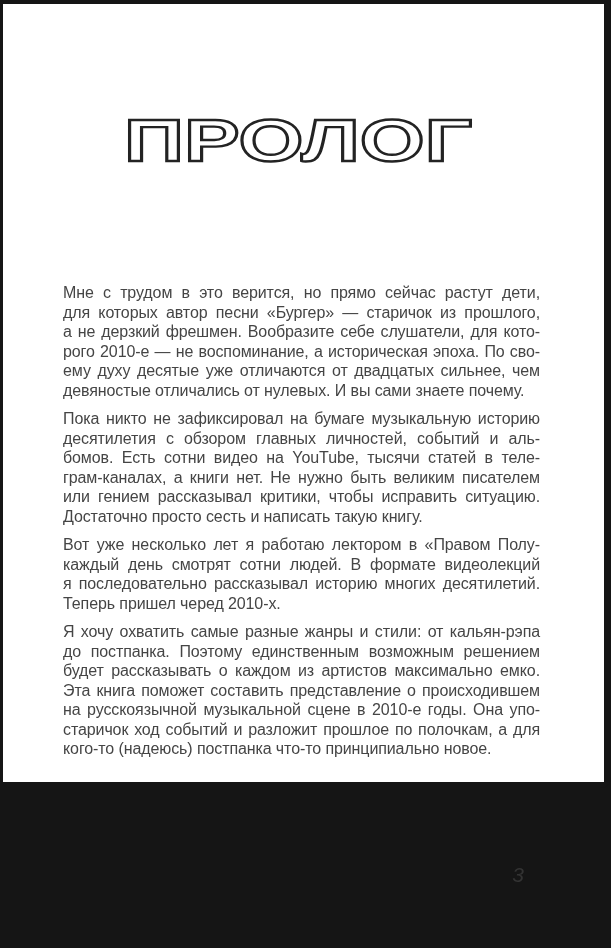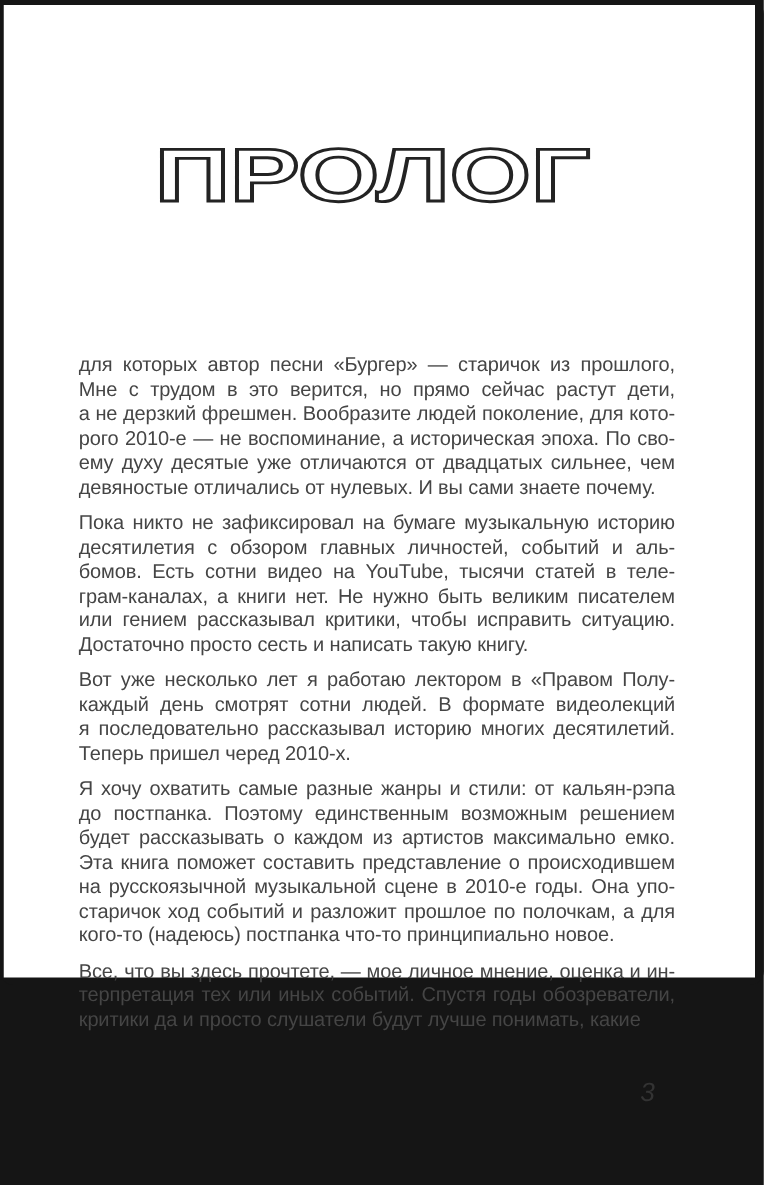--- a/index.html
+++ b/index.html
@@ -61,23 +61,23 @@
   <div class="sheet">
 
     <div class="title">
       <svg width="420" height="72" viewBox="0 0 420 72">
         <text x="210" y="52" text-anchor="middle" textLength="348" lengthAdjust="spacingAndGlyphs" font-size="60" fill="#ffffff" stroke="#232323" stroke-width="2.3">ПРОЛОГ</text>
       </svg>
     </div>
 
     <div class="body">
         <div class="para">
+          <div class="line">Мне с трудом в это верится, но прямо сейчас растут дети,</div>
           <div class="line">для которых автор песни «Бургер» — старичок из прошлого,</div>
-          <div class="line">Мне с трудом в это верится, но прямо сейчас растут дети,</div>
-          <div class="line">а не дерзкий фрешмен. Вообразите людей поколение, для кото-</div>
+          <div class="line">а не дерзкий фрешмен. Вообразите себе слушатели, для кото-</div>
           <div class="line">рого 2010-е — не воспоминание, а историческая эпоха. По сво-</div>
           <div class="line">ему духу десятые уже отличаются от двадцатых сильнее, чем</div>
           <div class="line last">девяностые отличались от нулевых. И вы сами знаете почему.</div>
         </div>
         <div class="para">
           <div class="line">Пока никто не зафиксировал на бумаге музыкальную историю</div>
           <div class="line">десятилетия с обзором главных личностей, событий и аль-</div>
           <div class="line">бомов. Есть сотни видео на YouTube, тысячи статей в теле-</div>
           <div class="line">грам-каналах, а книги нет. Не нужно быть великим писателем</div>
           <div class="line">или гением рассказывал критики, чтобы исправить ситуацию.</div>
@@ -91,23 +91,18 @@
         </div>
         <div class="para">
           <div class="line">Я хочу охватить самые разные жанры и стили: от кальян-рэпа</div>
           <div class="line">до постпанка. Поэтому единственным возможным решением</div>
           <div class="line">будет рассказывать о каждом из артистов максимально емко.</div>
           <div class="line">Эта книга поможет составить представление о происходившем</div>
           <div class="line">на русскоязычной музыкальной сцене в 2010-е годы. Она упо-</div>
           <div class="line">старичок ход событий и разложит прошлое по полочкам, а для</div>
           <div class="line last">кого-то (надеюсь) постпанка что-то принципиально новое.</div>
         </div>
-        <div class="para">
-          <div class="line">Все, что вы здесь прочтете, — мое личное мнение, оценка и ин-</div>
-          <div class="line">терпретация тех или иных событий. Спустя годы обозреватели,</div>
-          <div class="line last">критики да и просто слушатели будут лучше понимать, какие</div>
-        </div>
       </div>
 
     <div class="pagenum">3</div>
 
   </div>
 </div>
 
 </body></html>

